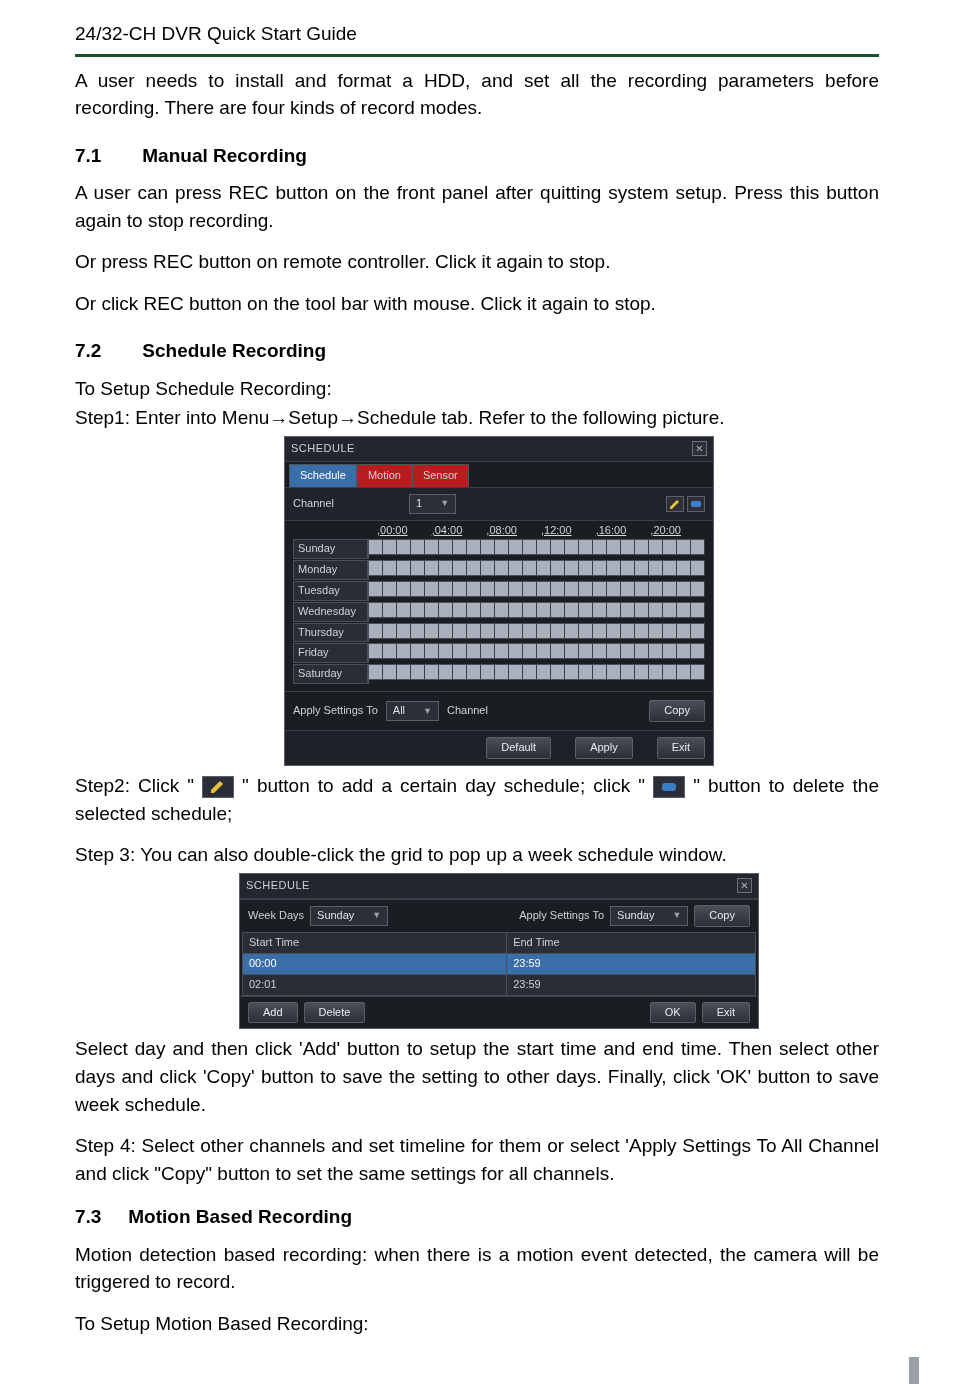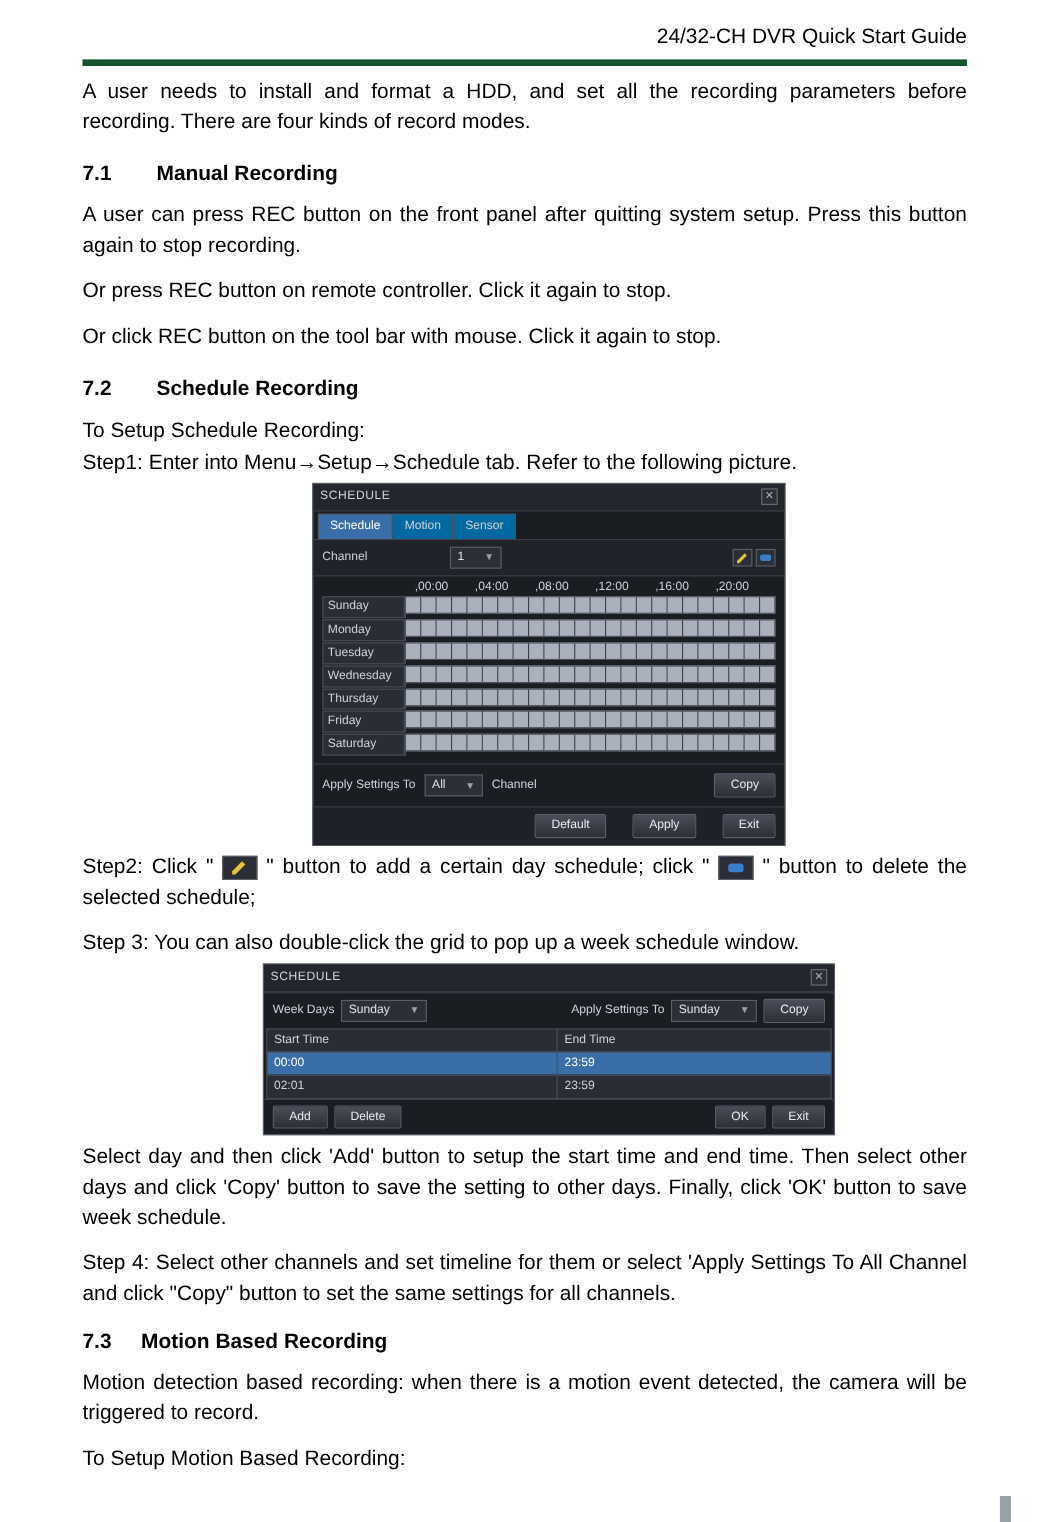--- a/index.html
+++ b/index.html
@@ -6,24 +6,24 @@
   body {
     background: #ffffff;
     font-family: Verdana, Geneva, sans-serif;
     color: #000000;
     width: 954px;
     padding: 20px 75px 30px 75px;
     font-size: 19px;
     line-height: 1.45;
   }
   .page-header {
-    text-align: right;
+    text-align: left;
     font-size: 19px;
     padding-bottom: 6px;
-    border-bottom: 6px solid #14532d;
+    border-bottom: 3px solid #14532d;
     margin-bottom: 10px;
   }
   .para { margin-bottom: 14px; text-align: justify; }
   .section-heading {
     font-weight: bold;
     margin-top: 20px;
     margin-bottom: 10px;
   }
   .section-heading .num { display: inline-block; width: 62px; }
   .tight { margin-bottom: 2px; }
@@ -52,21 +52,21 @@
     width: 15px; height: 15px;
     display: flex; align-items: center; justify-content: center;
     font-size: 10px; color: #aeb0b8;
     background: #2c2f37;
   }
   .tabs { display: flex; gap: 0; padding: 2px 4px 0 4px; }
   .tab {
     border: 1px solid #4e525c;
     border-bottom: none;
     padding: 3px 10px;
-    background: #0369a1;
+    background: #b91c1c;
     color: #cfd2da;
   }
   .tab.active { background: #3a6ea8; color: #fff; }
   .channel-row {
     display: flex; align-items: center;
     padding: 6px 8px; gap: 38px;
     border-top: 1px solid #3a3f48;
     border-bottom: 1px solid #3a3f48;
     background: #202329;
   }
@@ -78,21 +78,21 @@
   }
   .dvr-select .arrow { color: #9aa0ac; font-size: 9px; }
   .tool-icon {
     width: 18px; height: 16px; border: 1px solid #5a5f6a;
     background: #2c2f37; display: inline-flex; align-items: center; justify-content: center;
   }
   .tool-icon.pencil svg path { fill: #e7c23a; }
   .tool-icon.eraser svg rect { fill: #3a7dc9; }
   .tool-right { display: flex; gap: 3px; margin-left: auto; }
   .grid-area { padding: 2px 8px 6px 8px; }
-  .time-header { display: flex; margin-left: 84px; }
+  .time-header { display: flex; margin-left: 84px; text-decoration: underline; }
   .time-header span {
     width: 56px; color: #cfd2da; font-size: 11px;
   }
   .day-row { display: flex; align-items: stretch; margin-bottom: 1px; }
   .day-label {
     width: 80px; border: 1px solid #4a4f59; background: #2a2d35;
     color: #cfd2da; padding: 1px 4px; font-size: 11px;
   }
   .day-grid {
     display: grid;

